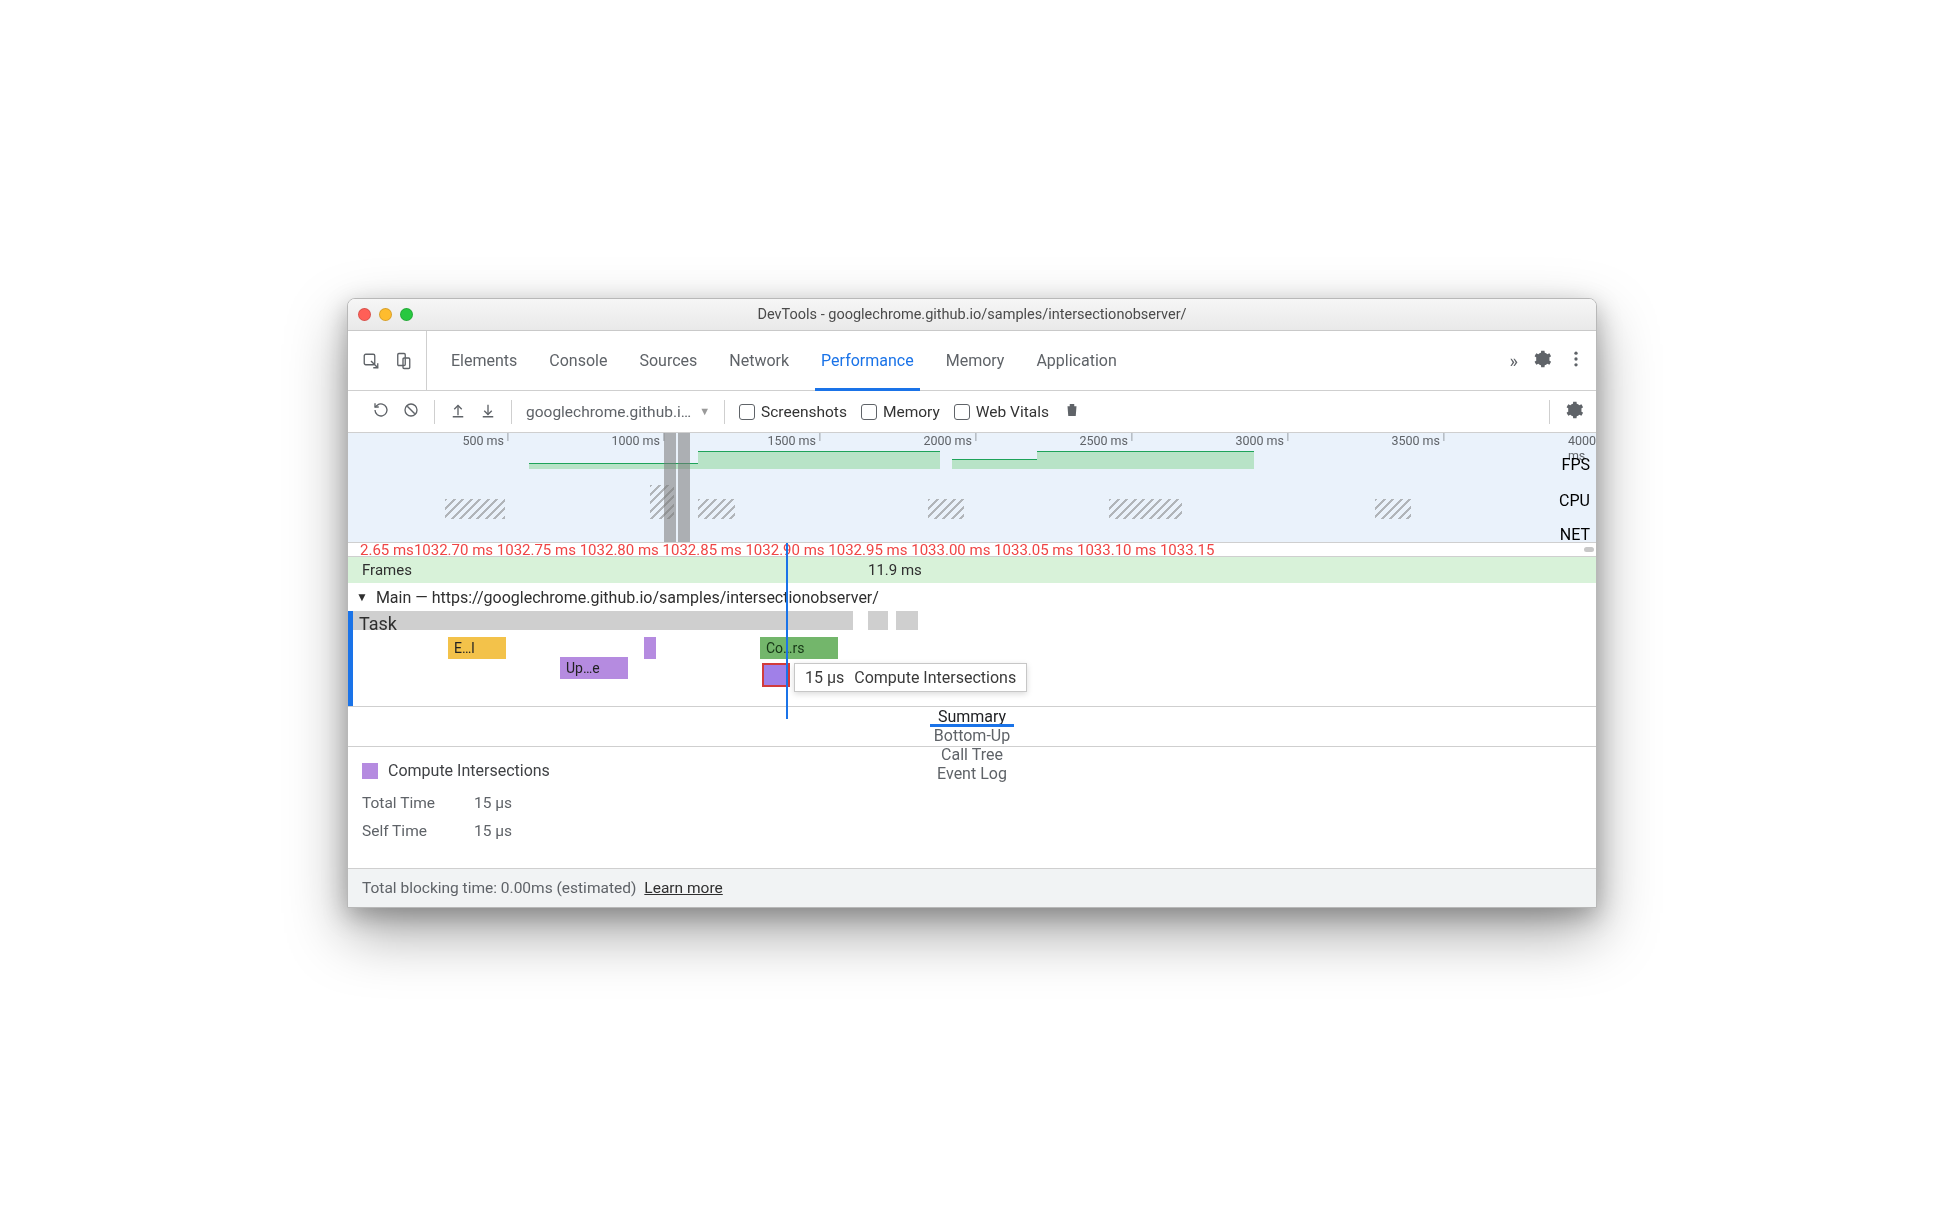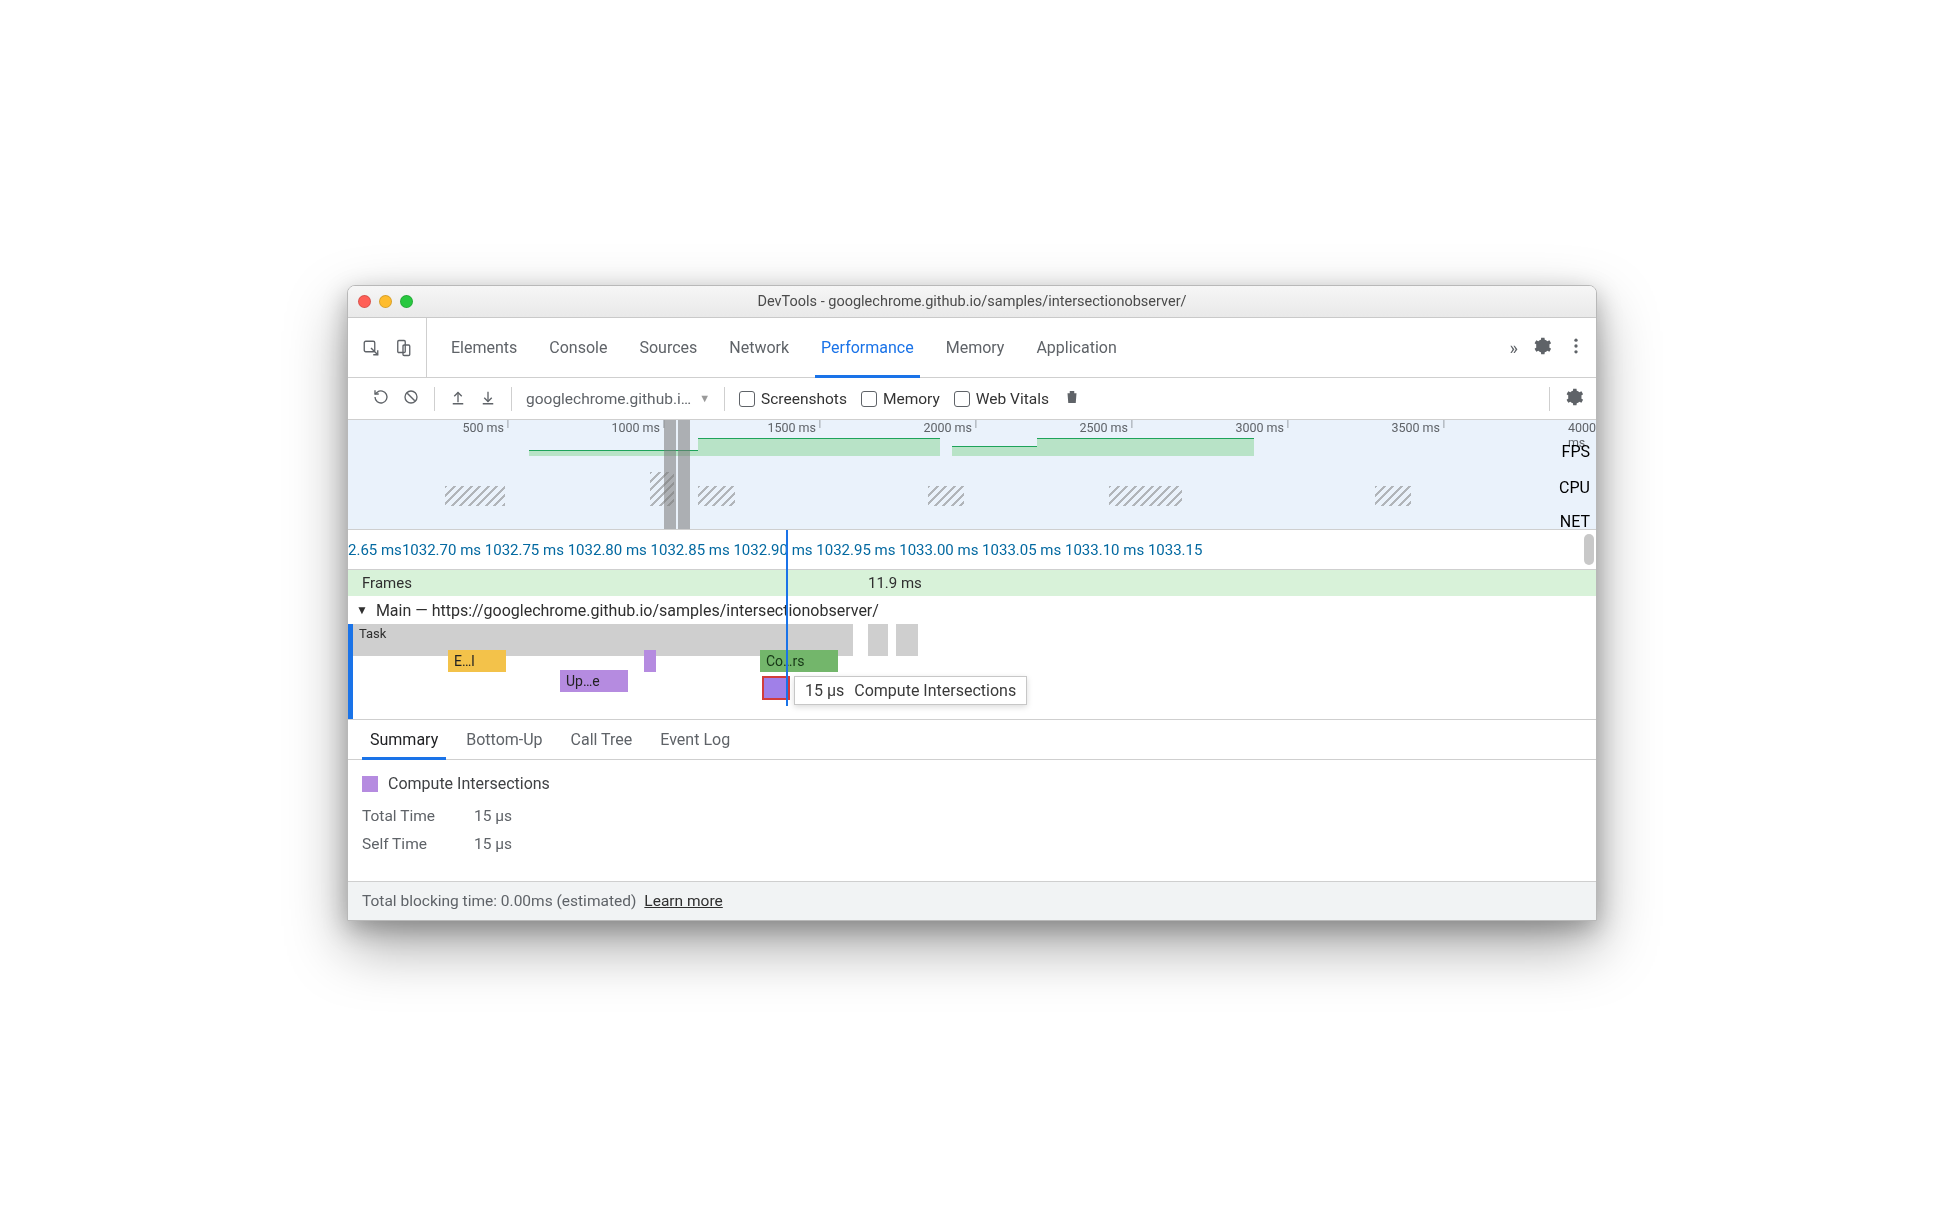--- a/index.html
+++ b/index.html
@@ -47,51 +47,51 @@
   .ov-tick::after { content:""; position:absolute; right:-4px; top:0; width:1px; height:8px; background:#9aa0a6;}
   .lbl-fps{ top:22px; position:absolute; right:6px;} .lbl-cpu{ top:58px; position:absolute; right:6px;} .lbl-net{ top:92px; position:absolute; right:6px;}
   .ov-fps-band{ position:absolute; top:18px; left:0; right:40px; height:18px; }
   .ov-fps-shape{ position:absolute; bottom:0; background:#b8e3c7; border-top:1.5px solid #1ea35a; }
   .ov-cpu-band{ position:absolute; top:40px; left:0; right:40px; height:46px; }
   .hatch{ position:absolute; bottom:0; height:20px; background: repeating-linear-gradient(135deg, rgba(120,120,120,.5) 0 2px, transparent 2px 6px); }
   .ov-handle{ position:absolute; top:0; bottom:0; width:12px; background:rgba(120,120,120,.55);}
   .ov-handle.left{ left:316px;} .ov-handle.right{ left:330px;}
 
   
-  .detail-ruler{ height:40px; border-bottom:1px solid #cfcfcf; font-size:15px; color:#0369a1; display:flex; align-items:center; overflow:hidden; white-space:nowrap; padding-left:0; position:relative;}
+  .detail-ruler{ height:14px; border-bottom:1px solid #cfcfcf; font-size:15px; color:#ef4444; display:flex; align-items:center; overflow:hidden; white-space:nowrap; padding-left:12px; position:relative;}
   .detail-ruler span{ padding-right:0px; }
   .ruler-scroll { position:absolute; right:2px; top:4px; bottom:4px; width:10px; background:#c8c8c8; border-radius:5px; }
 
   
   .frames-row{ height:26px; background:#d8f2d9; display:flex; align-items:center; font-size:15px; color:#2f2f2f; padding-left:14px; position:relative;}
   .frames-row .val{ position:absolute; left:520px; }
 
   
   .main-hdr{ height:28px; display:flex; align-items:center; font-size:16px; color:#2f2f2f; padding-left:8px; gap:8px; position:relative;}
   .main-hdr .tri{ font-size:12px; color:#2f2f2f;}
 
   
   .flame{ position:relative; height:96px; border-bottom:1px solid #cfcfcf; overflow:hidden;}
   .left-blue-full{ position:absolute; left:0; top:-56px; bottom:0; width:5px; background:#1a73e8;}
-  .task-bar{ position:absolute; top:0; height:32px; background:#cfcfcf; color:#2f2f2f; font-size:13px; padding:2px 6px; left:5px; width:500px;}
+  .task-bar{ position:absolute; top:0; height:19px; background:#cfcfcf; color:#2f2f2f; font-size:18px; padding:2px 6px; left:5px; width:500px;}
   .task-bar.small{ left:520px; width:20px; padding:0;}
   .task-bar.small2{ left:548px; width:22px; padding:0;}
   .evt{ position:absolute; height:22px; font-size:14px; color:#222; display:flex; align-items:center; padding:0 6px; overflow:hidden; white-space:nowrap;}
   .evt.gold{ background:#f3c24a; top:26px; left:100px; width:58px;}
   .evt.purple{ background:#b58be0; top:26px; left:212px; width:68px;margin-top:20px;}
   .evt.purple2{ background:#b58be0; top:26px; left:296px; width:12px; padding:0;}
   .evt.green{ background:#73b66b; color:#163616; top:26px; left:412px; width:78px;}
   .evt.sel{ background:#a080e8; border:2px solid #d23c3c; top:52px; left:414px; width:28px; height:24px;}
   .playhead-long{ position:absolute; width:2px; background:#1a73e8; left:438px; }
 
   .tooltip{ position:absolute; top:52px; left:446px; background:#fff; border:1px solid #c7c7c7; box-shadow:0 2px 6px rgba(0,0,0,.15); font-size:16px; padding:4px 10px; display:flex; gap:10px; align-items:center; z-index:5;}
   .tooltip .t1{ color:#3a3a3a;} .tooltip .t2{ color:#3a3a3a;}
 
   
-  .detail-tabs{ height:40px; display:flex; align-items:center; border-bottom:1px solid #cfcfcf; padding:0 8px; font-size:16px; color:#5f6368;}
+  .detail-tabs{ height:40px; display:flex; align-items:center; border-bottom:1px solid #cfcfcf; padding:0 8px; font-size:16px; color:#5f6368;flex-direction:column;}
   .dtab{ padding:0 14px; height:100%; display:flex; align-items:center; position:relative; cursor:pointer;}
   .dtab.active{ color:#202124;}
   .dtab.active::after{ content:""; position:absolute; left:6px; right:6px; bottom:-1px; height:3px; background:#1a73e8;}
 
   
   .summary{ padding:14px 14px 18px; font-size:16px; color:#404245; }
   .summary-title{ display:flex; align-items:center; gap:10px; margin-bottom:14px;}
   .color-chip{ width:16px; height:16px; background:#b58be0;}
   .kv{ display:flex; gap:22px; margin-bottom:10px; color:#5f6368; font-size:15.5px;}
   .kv .k{ width:90px;}

